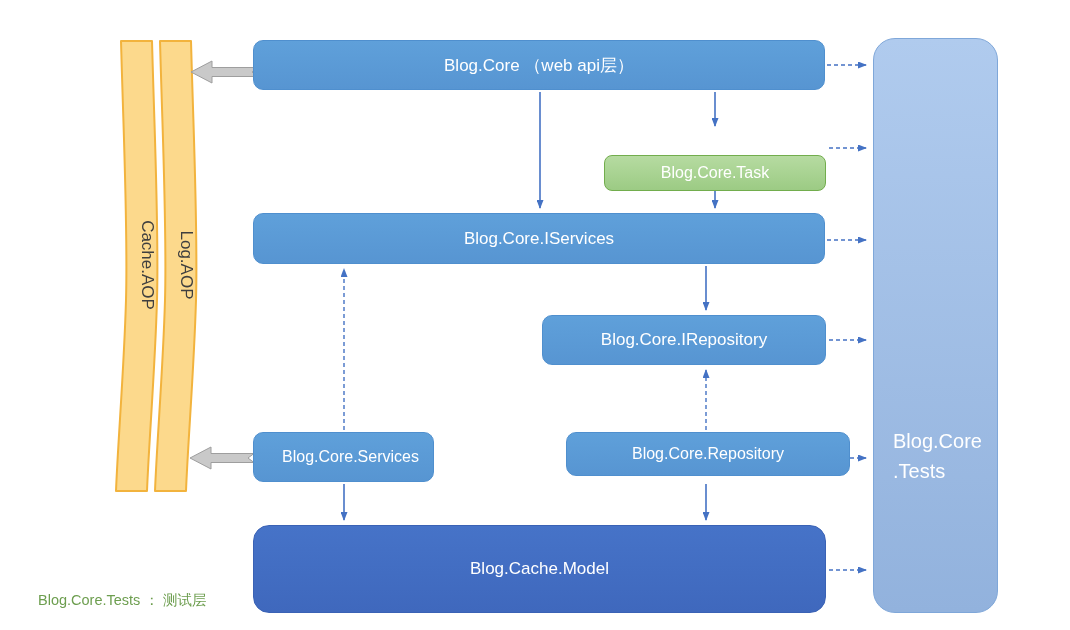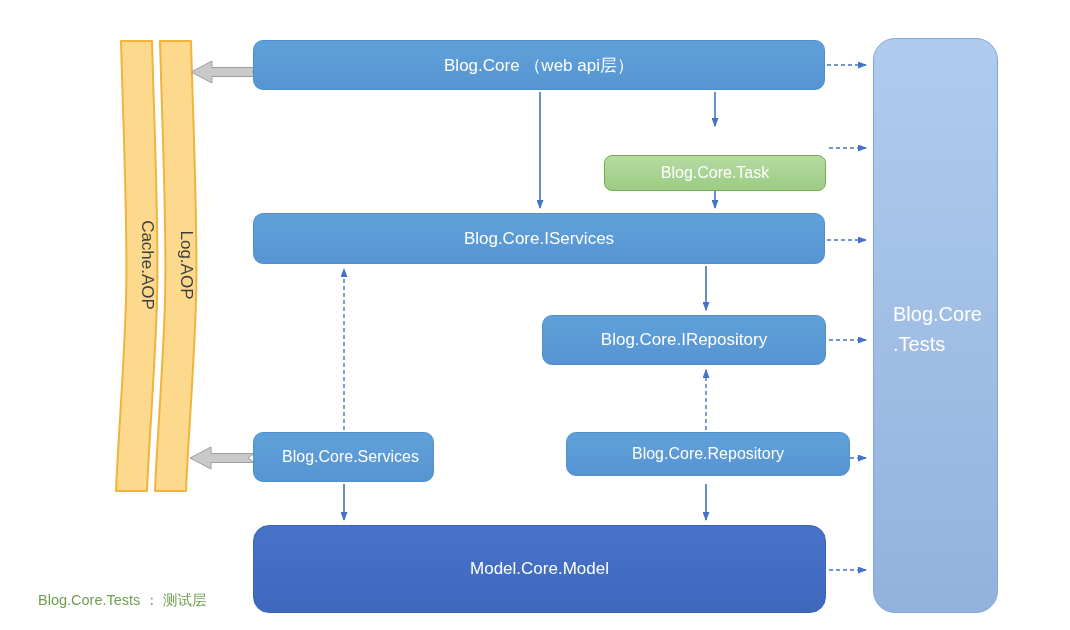--- a/index.html
+++ b/index.html
@@ -20,21 +20,21 @@
     background:linear-gradient(#4673c8,#3f68bd);
     border:1px solid #3a62b5;border-radius:16px;font-size:17px;
   }
   .green{
     background:linear-gradient(#b6dba1,#9ccb84);
     border:1.5px solid #72ad4d;border-radius:8px;font-size:16px;
   }
   .tall{
     background:linear-gradient(#b0cbee,#92b2dd);
     border:1px solid #7fa7d9;border-radius:22px;
-    align-items:flex-start;justify-content:flex-start;
+    align-items:center;justify-content:flex-start;
     font-size:20px;line-height:30px;text-align:left;
   }
   .tall .inner{padding:260px 0 0 19px;}
   #legend{
     position:absolute;left:38px;top:548px;color:#6d9e4f;
     font-size:14.5px;line-height:21px;white-space:pre;
   }
   .ribbon-label{
     font-family:"Liberation Sans", sans-serif;font-size:17px;fill:#3f3f3f;
   }
@@ -105,21 +105,21 @@
 
   <div class="box blue" style="left:253px;top:432px;width:181px;height:50px;font-size:16px;padding-left:14px;">
     <span>Blog.Core.Services</span>
   </div>
 
   <div class="box blue" style="left:566px;top:432px;width:284px;height:44px;font-size:16px;">
     <span>Blog.Core.Repository</span>
   </div>
 
   <div class="box dark-blue" style="left:253px;top:525px;width:573px;height:88px;">
-    <span>Model.Core.Model</span>
+    <span>Blog.Cache.Model</span>
   </div>
 
   <div class="box tall" style="left:873px;top:38px;width:125px;height:575px;">
     <div class="inner">
       <div>Blog.Core</div>
       <div>.Tests</div>
     </div>
   </div>
 
   <div id="legend">

